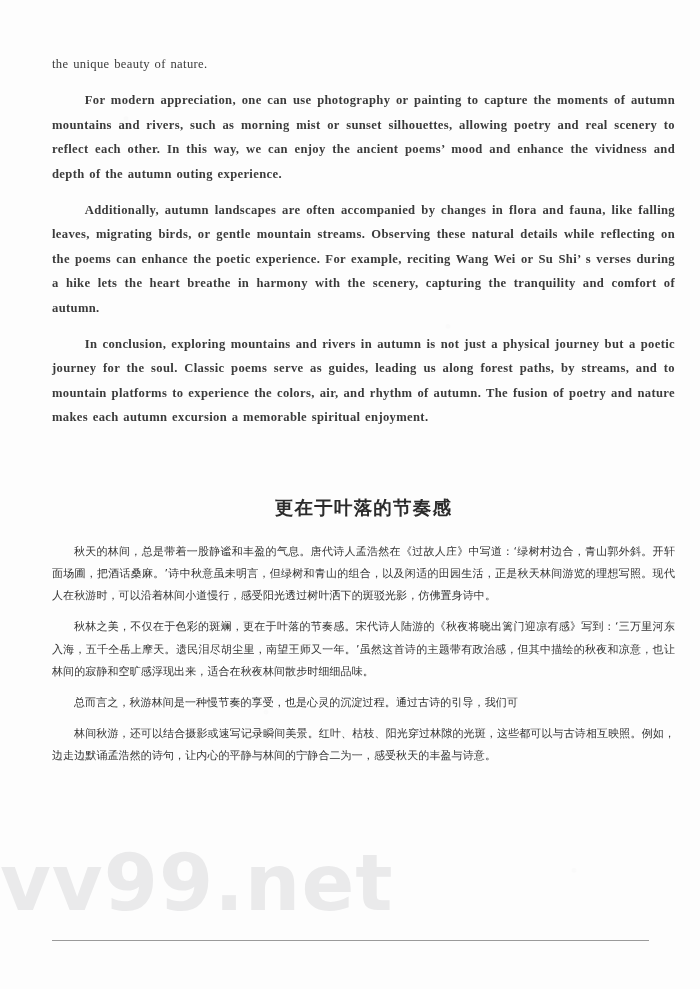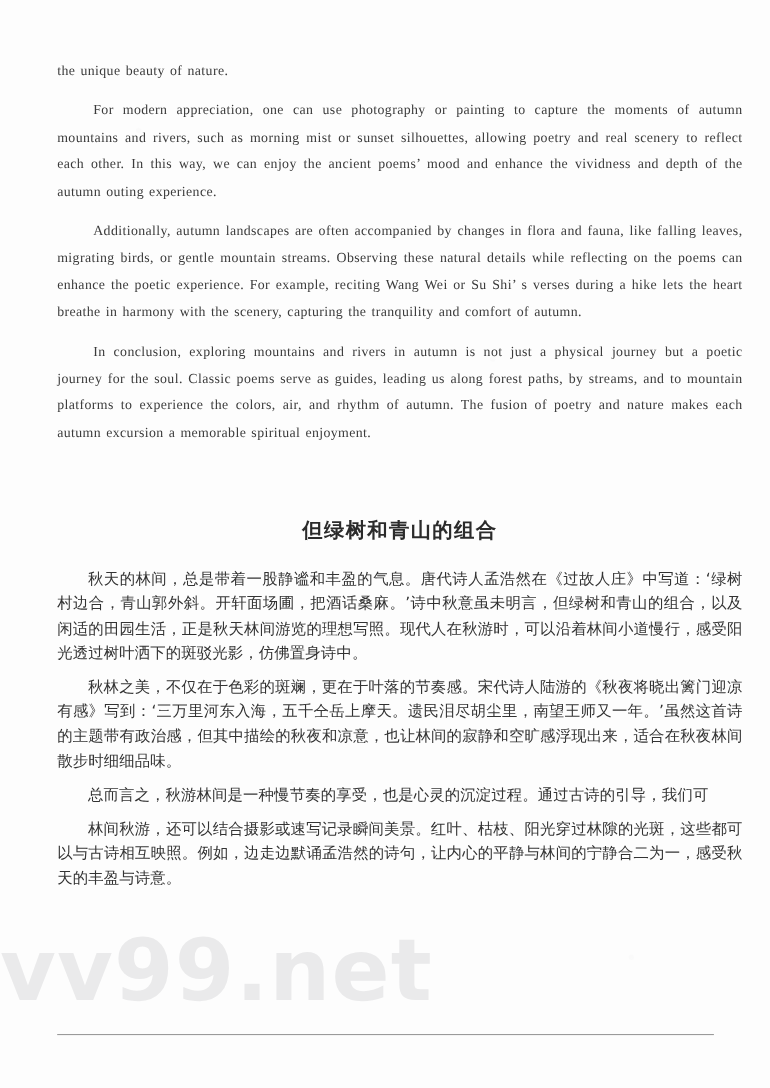--- a/index.html
+++ b/index.html
@@ -65,39 +65,39 @@
     margin: 0 0 0 0;
     font-family: "Liberation Serif", "DejaVu Serif", serif;
     font-size: 12.6px;
     line-height: 24.4px;
     text-align: justify;
     text-align-last: left;
     letter-spacing: 0.35px;
     word-spacing: 1.2px;
     color: #3b3b3b;
   }
-  p.en + p.en { margin-top: 12px; }
+  p.en + p.en { margin-top: 12px; font-weight: bold; }
   p.en.indent { text-indent: 2.6em; }
 
   h1.cn-title {
     margin: 0;
     padding: 0;
     text-align: center;
     font-family: "DejaVu Sans", "Liberation Sans", sans-serif;
     font-weight: 700;
     font-size: 18.5px;
     line-height: 24px;
     letter-spacing: 1.2px;
     color: #2b2b2b;
   }
 
   p.cn {
     margin: 0;
     font-family: "DejaVu Sans", "Liberation Sans", sans-serif;
-    font-size: 14px;
+    font-size: 11px;
     line-height: 22.2px;
     text-align: justify;
     text-align-last: left;
     text-indent: 2em;
     letter-spacing: 0.1px;
     color: #333333;
   }
   p.cn + p.cn { margin-top: 9px; }
 
   #en-block { margin-bottom: 0; }
@@ -135,21 +135,21 @@
   <div id="content">
 
     <section id="en-block">
       <p class="en">the unique beauty of nature.</p>
       <p class="en indent">For modern appreciation, one can use photography or painting to capture the moments of autumn mountains and rivers, such as morning mist or sunset silhouettes, allowing poetry and real scenery to reflect each other. In this way, we can enjoy the ancient poems’ mood and enhance the vividness and depth of the autumn outing experience.</p>
       <p class="en indent">Additionally, autumn landscapes are often accompanied by changes in flora and fauna, like falling leaves, migrating birds, or gentle mountain streams. Observing these natural details while reflecting on the poems can enhance the poetic experience. For example, reciting Wang Wei or Su Shi’ s verses during a hike lets the heart breathe in harmony with the scenery, capturing the tranquility and comfort of autumn.</p>
       <p class="en indent">In conclusion, exploring mountains and rivers in autumn is not just a physical journey but a poetic journey for the soul. Classic poems serve as guides, leading us along forest paths, by streams, and to mountain platforms to experience the colors, air, and rhythm of autumn. The fusion of poetry and nature makes each autumn excursion a memorable spiritual enjoyment.</p>
     </section>
 
     <div id="cn-title-wrap">
-      <h1 class="cn-title">但绿树和青山的组合</h1>
+      <h1 class="cn-title">更在于叶落的节奏感</h1>
     </div>
 
     <section id="cn-block">
       <p class="cn">秋天的林间，总是带着一股静谧和丰盈的气息。唐代诗人孟浩然在《过故人庄》中写道：‘绿树村边合，青山郭外斜。开轩面场圃，把酒话桑麻。’诗中秋意虽未明言，但绿树和青山的组合，以及闲适的田园生活，正是秋天林间游览的理想写照。现代人在秋游时，可以沿着林间小道慢行，感受阳光透过树叶洒下的斑驳光影，仿佛置身诗中。</p>
       <p class="cn">秋林之美，不仅在于色彩的斑斓，更在于叶落的节奏感。宋代诗人陆游的《秋夜将晓出篱门迎凉有感》写到：‘三万里河东入海，五千仝岳上摩天。遗民泪尽胡尘里，南望王师又一年。’虽然这首诗的主题带有政治感，但其中描绘的秋夜和凉意，也让林间的寂静和空旷感浮现出来，适合在秋夜林间散步时细细品味。</p>
       <p class="cn">总而言之，秋游林间是一种慢节奏的享受，也是心灵的沉淀过程。通过古诗的引导，我们可</p>
       <p class="cn">林间秋游，还可以结合摄影或速写记录瞬间美景。红叶、枯枝、阳光穿过林隙的光斑，这些都可以与古诗相互映照。例如，边走边默诵孟浩然的诗句，让内心的平静与林间的宁静合二为一，感受秋天的丰盈与诗意。</p>
     </section>
 
   </div>

